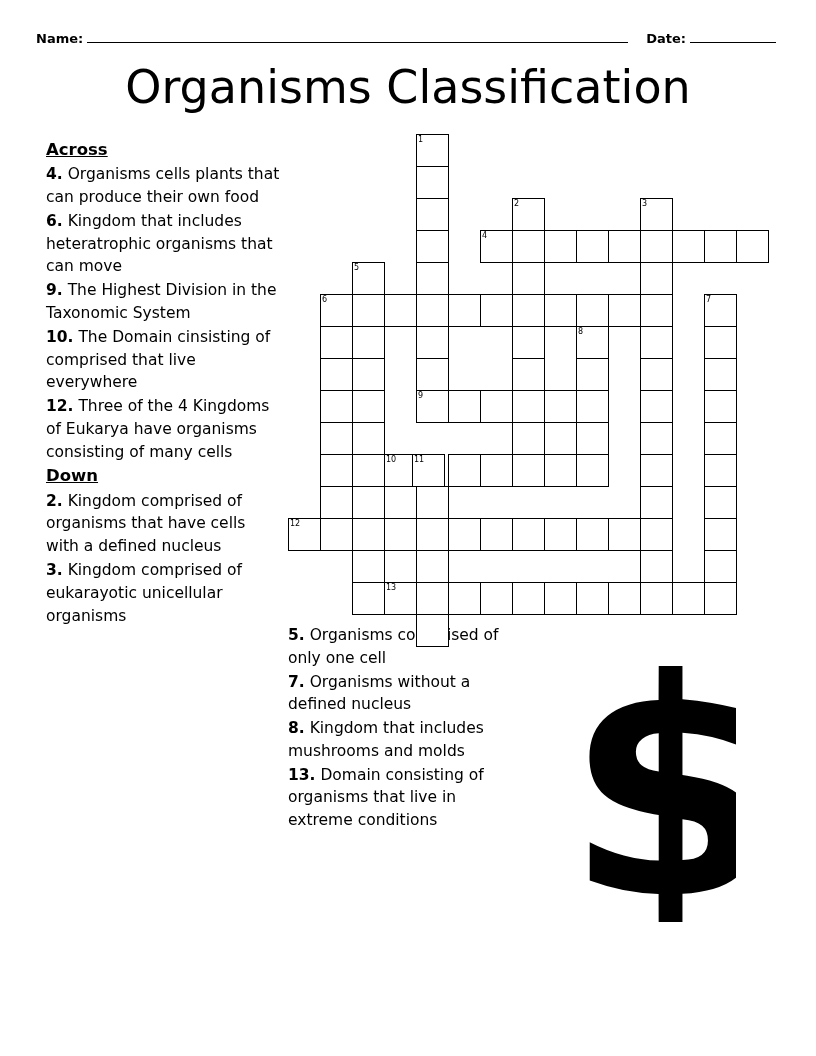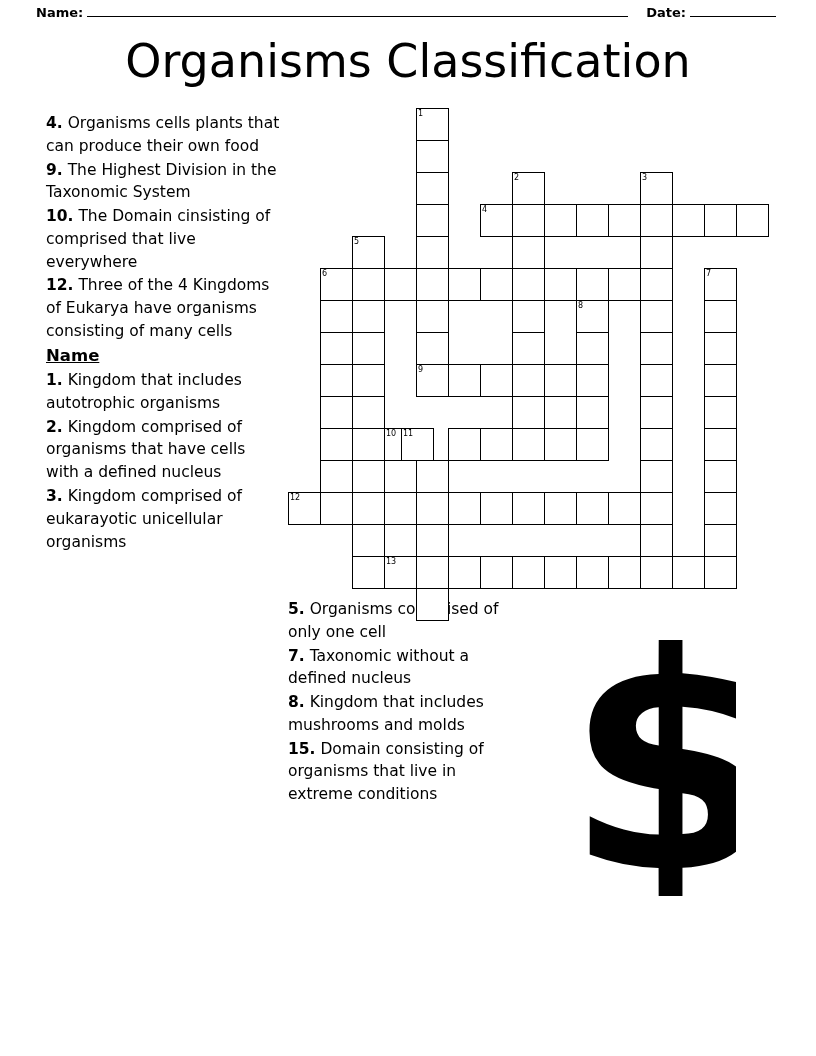--- a/index.html
+++ b/index.html
@@ -12,20 +12,21 @@
     background: #ffffff;
     font-family: "DejaVu Sans", sans-serif;
     color: #000000;
     position: relative;
     overflow: hidden;
   }
   .page {
     position: relative;
     width: 816px;
     height: 980px;
+    margin-top: 26px;
   }
   
   .nameline {
     position: absolute;
     top: 4px;
     left: 36px;
     width: 744px;
     display: flex;
     align-items: baseline;
     font-size: 13px;
@@ -135,69 +136,70 @@
   <div class="nameline">
     <span class="label">Name:</span>
     <span class="rule"></span>
     <span class="datelabel">Date:</span>
     <span class="rule short"></span>
   </div>
 
   <div class="title">Organisms Classification</div>
 
   <div class="clue-col left">
+    <span class="section-head">Across</span>
 
     <span class="clue">
       <span class="num">4.</span>
       <span>Organisms cells plants that can produce their own food</span>
     </span>
     <span class="clue">
+      <span class="num">6.</span>
+      <span>Kingdom that includes heteratrophic organisms that can move</span>
+    </span>
+    <span class="clue">
       <span class="num">9.</span>
       <span>The Highest Division in the Taxonomic System</span>
     </span>
     <span class="clue">
       <span class="num">10.</span>
       <span>The Domain cinsisting of comprised that live everywhere</span>
     </span>
     <span class="clue">
       <span class="num">12.</span>
       <span>Three of the 4 Kingdoms of Eukarya have organisms consisting of many cells</span>
     </span>
 
-    <span class="section-head">Name</span>
-
-    <span class="clue">
-      <span class="num">1.</span>
-      <span>Kingdom that includes autotrophic organisms</span>
-    </span>
+    <span class="section-head">Down</span>
+
     <span class="clue">
       <span class="num">2.</span>
       <span>Kingdom comprised of organisms that have cells with a defined nucleus</span>
     </span>
     <span class="clue">
       <span class="num">3.</span>
       <span>Kingdom comprised of eukarayotic unicellular organisms</span>
     </span>
   </div>
 
   <div class="clue-col mid">
     <span class="clue">
       <span class="num">5.</span>
       <span>Organisms comprised of only one cell</span>
     </span>
     <span class="clue">
       <span class="num">7.</span>
-      <span>Taxonomic without a defined nucleus</span>
+      <span>Organisms without a defined nucleus</span>
     </span>
     <span class="clue">
       <span class="num">8.</span>
       <span>Kingdom that includes mushrooms and molds</span>
     </span>
     <span class="clue">
-      <span class="num">15.</span>
+      <span class="num">13.</span>
       <span>Domain consisting of organisms that live in extreme conditions</span>
     </span>
   </div>
 
   <div class="grid" id="crossword-grid">
       <div class="cell" style="left: 128px; top: 0px;">
         <span class="cnum">1</span>
       </div>
       <div class="cell" style="left: 128px; top: 32px;"></div>
       <div class="cell" style="left: 128px; top: 64px;"></div>
@@ -273,21 +275,21 @@
       <div class="cell" style="left: 64px; top: 288px;"></div>
       <div class="cell" style="left: 224px; top: 288px;"></div>
       <div class="cell" style="left: 288px; top: 288px;"></div>
       <div class="cell" style="left: 352px; top: 288px;"></div>
       <div class="cell" style="left: 416px; top: 288px;"></div>
       <div class="cell" style="left: 32px; top: 320px;"></div>
       <div class="cell" style="left: 64px; top: 320px;"></div>
       <div class="cell" style="left: 96px; top: 320px;">
         <span class="cnum">10</span>
       </div>
-      <div class="cell" style="left: 113px; top: 320px;">
+      <div class="cell" style="left: 124px; top: 320px;">
         <span class="cnum">11</span>
       </div>
       <div class="cell" style="left: 160px; top: 320px;"></div>
       <div class="cell" style="left: 192px; top: 320px;"></div>
       <div class="cell" style="left: 224px; top: 320px;"></div>
       <div class="cell" style="left: 256px; top: 320px;"></div>
       <div class="cell" style="left: 288px; top: 320px;"></div>
       <div class="cell" style="left: 352px; top: 320px;"></div>
       <div class="cell" style="left: 416px; top: 320px;"></div>
       <div class="cell" style="left: 32px; top: 352px;"></div>

